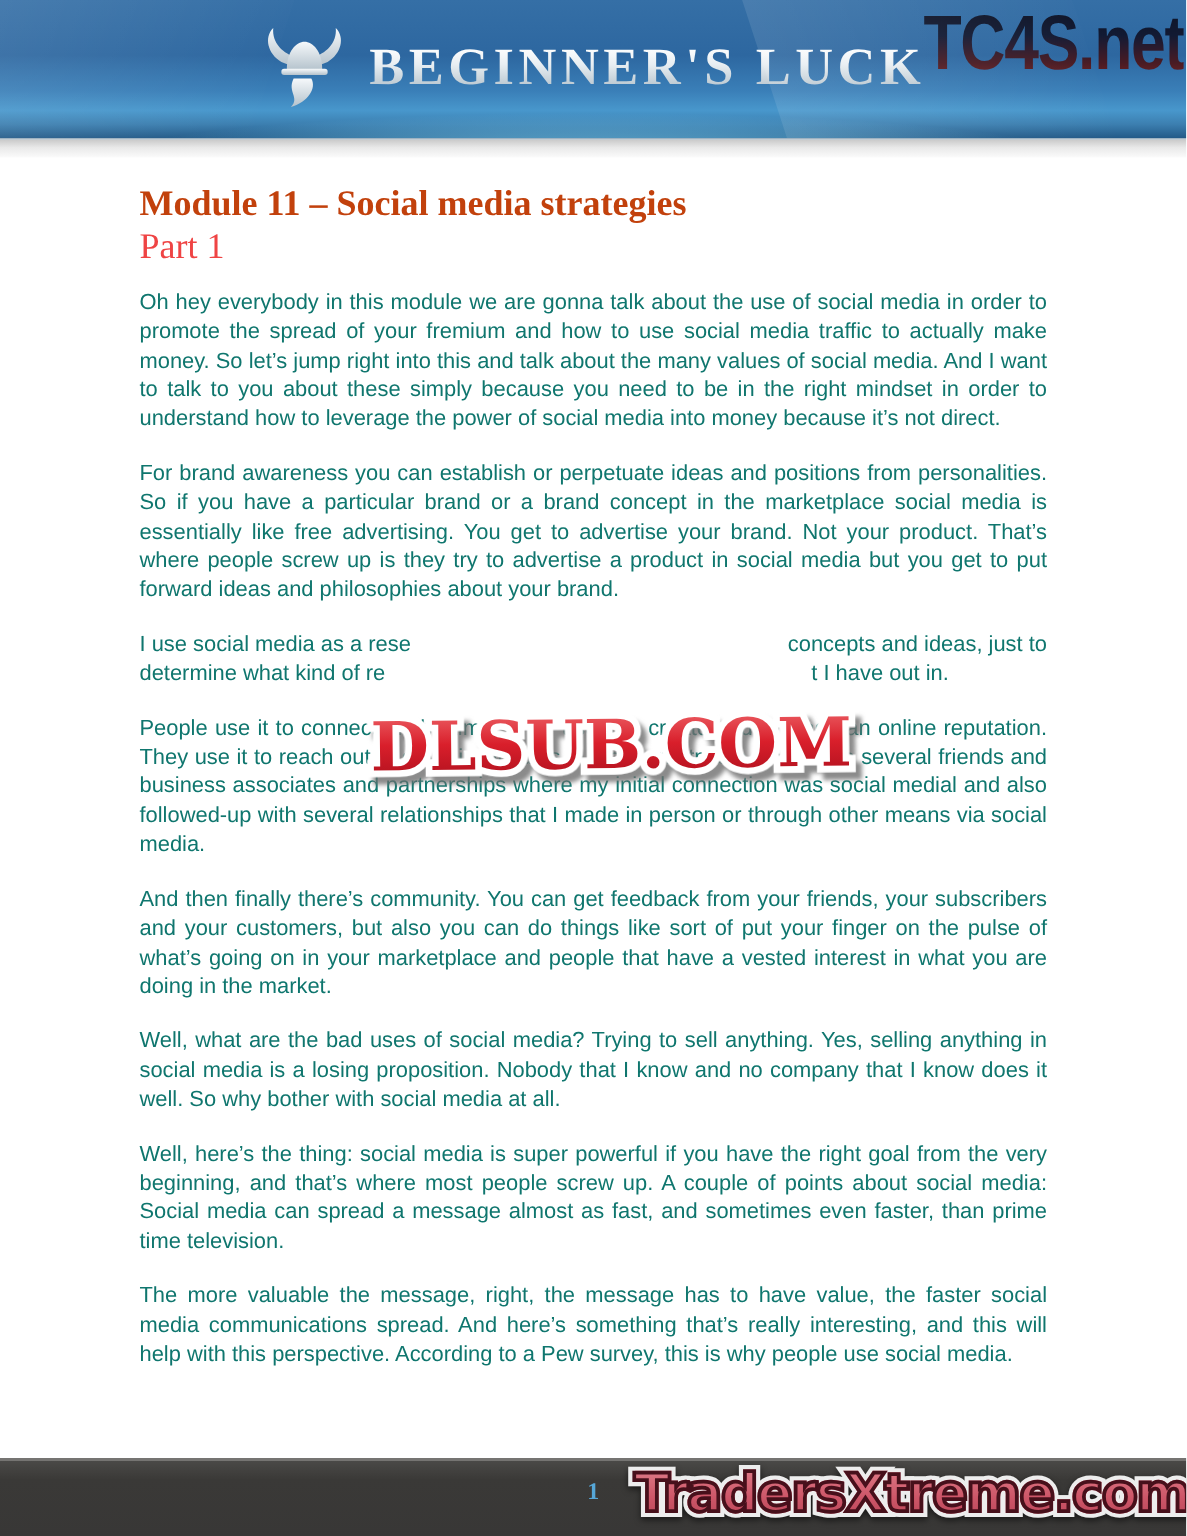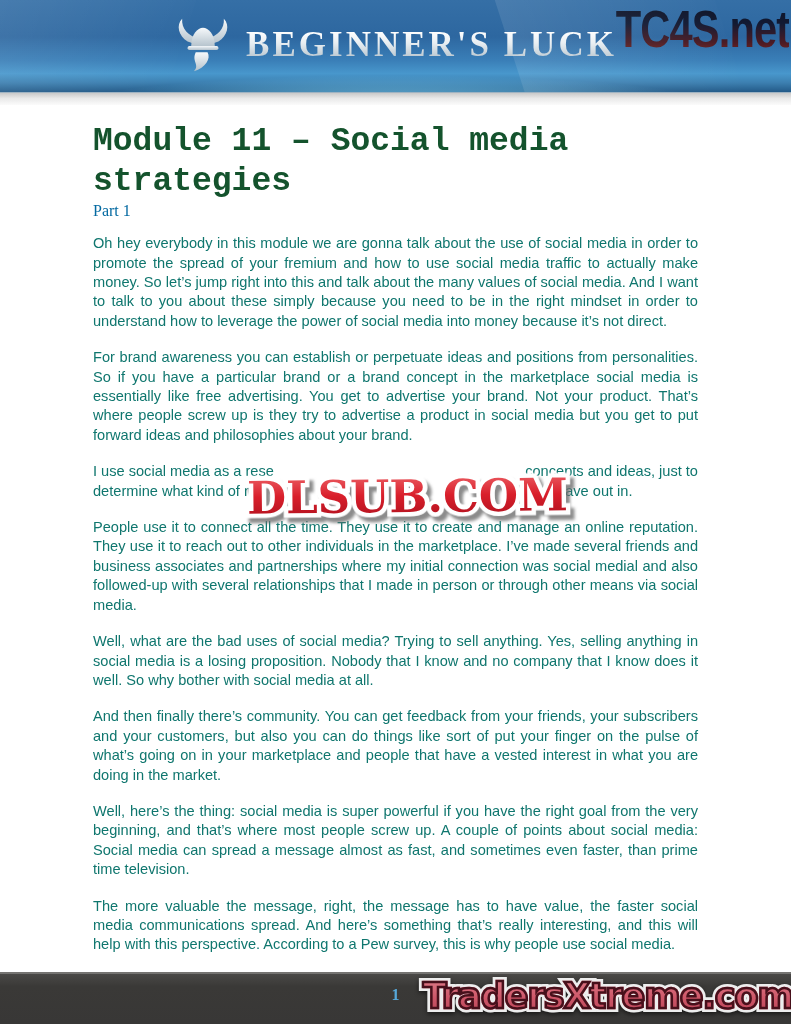--- a/index.html
+++ b/index.html
@@ -76,30 +76,30 @@
     height: 13px;
     background: linear-gradient(180deg, #c9c9c9 0%, #e9e9e9 45%, #fbfbfb 100%);
     border-top: 1px solid #9fb3c2;
   }
 
   
   .content {
     padding: 17px 93px 0 93px;
   }
   .doc-title {
-    font-family: Liberation Mono, monospace;
+    font-family: Liberation Serif, serif;
     font-weight: 600;
-    font-size: 33px;
-    color: #14532d;
+    font-size: 24px;
+    color: #c2410c;
     line-height: 1.2;
   }
   .doc-subtitle {
     font-family: "Liberation Serif", serif;
-    font-size: 16px;
-    color: #0369a1;
+    font-size: 24px;
+    color: #ef4444;
     margin: 1px 0 14px 0;
   }
   .content p, .obscured-row {
     font-size: 14.6px;
     line-height: 19.4px;
     color: #0f766e;
     text-align: justify;
     margin: 0 0 17px 0;
   }
   .obscured-para { margin: 0 0 17px 0; }
@@ -219,22 +219,22 @@
         <span>concepts and ideas, just to</span>
       </div>
       <div class="obscured-row">
         <span>determine what kind of re</span>
         <span class="spacer"></span>
         <span>t I have out in.</span>
       </div>
     </div>
 
     <p>People use it to connect all the time. They use it to create and manage an online reputation. They use it to reach out to other individuals in the marketplace. I’ve made several friends and business associates and partnerships where my initial connection was social medial and also followed-up with several relationships that I made in person or through other means via social media.</p>
+    <p>And then finally there’s community. You can get feedback from your friends, your subscribers and your customers, but also you can do things like sort of put your finger on the pulse of what’s going on in your marketplace and people that have a vested interest in what you are doing in the market.</p>
     <p>Well, what are the bad uses of social media? Trying to sell anything. Yes, selling anything in social media is a losing proposition. Nobody that I know and no company that I know does it well. So why bother with social media at all.</p>
-    <p>And then finally there’s community. You can get feedback from your friends, your subscribers and your customers, but also you can do things like sort of put your finger on the pulse of what’s going on in your marketplace and people that have a vested interest in what you are doing in the market.</p>
     <p>Well, here’s the thing: social media is super powerful if you have the right goal from the very beginning, and that’s where most people screw up. A couple of points about social media: Social media can spread a message almost as fast, and sometimes even faster, than prime time television.</p>
     <p>The more valuable the message, right, the message has to have value, the faster social media communications spread. And here’s something that’s really interesting, and this will help with this perspective. According to a Pew survey, this is why people use social media.</p>
   </div>
 
   <div class="dlsub">
     <span class="layer-back">DLSUB.COM</span>
     <span class="layer-front">DLSUB.COM</span>
   </div>
 
   <div class="footer">

